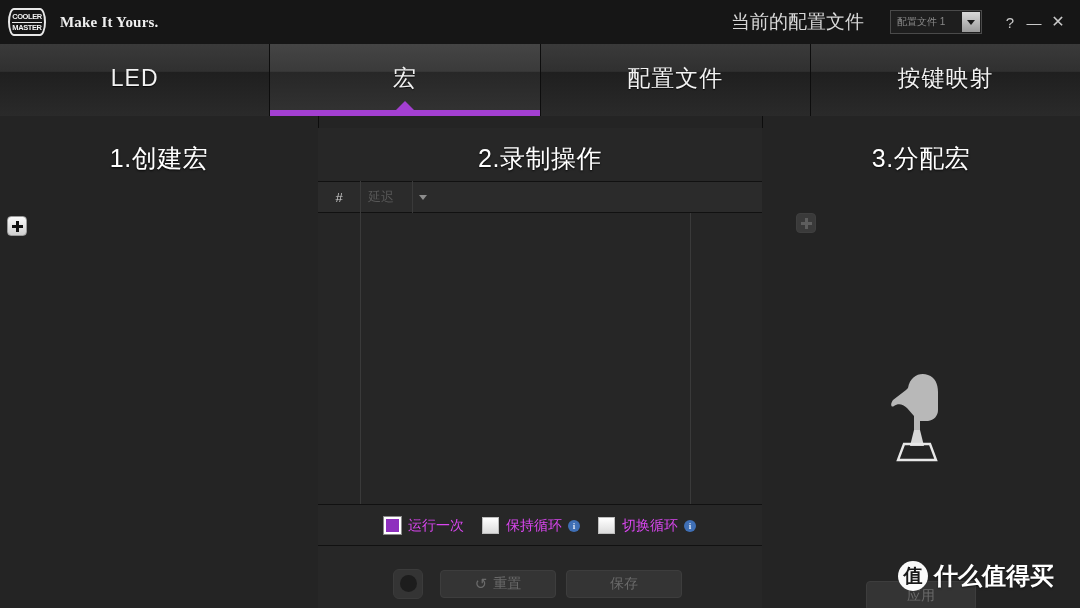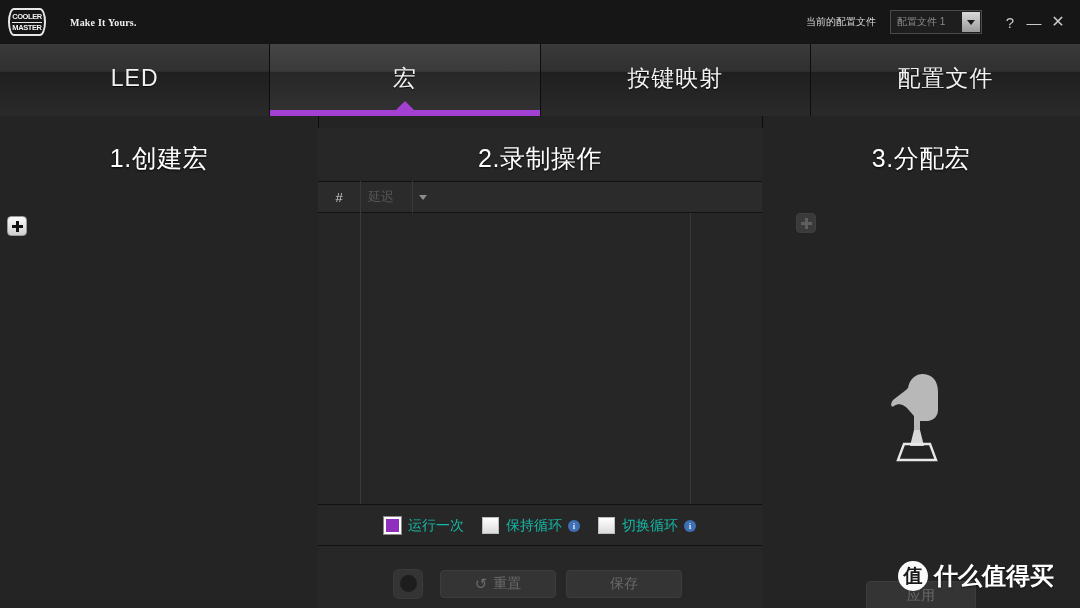--- a/index.html
+++ b/index.html
@@ -28,30 +28,30 @@
     font-weight: bold;
     line-height: 1;
     letter-spacing: -0.4px;
     transform: skewX(0deg);
   }
   .cm-logo span { font-size: 7.5px; display: block; }
   .cm-logo .l2 {
     border-top: 1px solid #e8e8e8; margin-top: 1px; padding-top: 1px;
   }
   .tagline {
-    margin-left: 24px; color: #f0f0f0;
-    font-size: 10px; font-weight: bold;
+    margin-left: 14px; color: #f0f0f0;
+    font-size: 15px; font-weight: bold;
     font-family: "Liberation Serif", "DejaVu Serif", serif;
     letter-spacing: 0.2px;
   }
   .tb-right {
     margin-left: auto; display: flex; align-items: center; height: 44px;
   }
   .profile-label {
-    color: #d8d8d8; font-size: 10px; margin-right: 14px;
+    color: #d8d8d8; font-size: 19px; margin-right: 26px;
   }
   .profile-select {
     width: 92px; height: 24px;
     background: #1e1e1e;
     border: 1px solid #4a4a4a;
     display: flex; align-items: center;
     position: relative;
   }
   .profile-select .val {
     color: #8a8a8a; font-size: 10px; padding-left: 6px;
@@ -181,21 +181,21 @@
     border-bottom: 1px solid #111;
   }
   .loop-opt { display: flex; align-items: center; margin: 0 9px; }
   .cbox {
     width: 17px; height: 17px; border: 1px solid #bdbdbd;
     background: linear-gradient(to bottom,#ffffff,#dcdcdc);
   }
   .cbox.sel {
     background: #8e2fbe; border: 2px solid #ffffff; outline: 1px solid #8a8a8a;
   }
-  .loop-lbl { color: #14b8a6; font-size: 14px; margin-left: 7px; }
+  .loop-lbl { color: #d946ef; font-size: 14px; margin-left: 7px; }
   .info-i {
     width: 12px; height: 12px; border-radius: 50%;
     background: #3f6fb5; color: #dfe8f5;
     font-size: 9px; line-height: 12px; text-align: center;
     margin-left: 6px; font-weight: bold;
     font-family: "Liberation Serif", serif;
   }
 
   
   .foot-mid {
@@ -281,24 +281,24 @@
   <div class="tabs">
     <div class="tab">
       <span class="lbl">LED</span>
     </div>
     <div class="tab active">
       <span class="lbl">宏</span>
       <div class="underline"></div>
       <div class="pointer"></div>
     </div>
     <div class="tab">
+      <span class="lbl">配置文件</span>
+    </div>
+    <div class="tab">
       <span class="lbl">按键映射</span>
-    </div>
-    <div class="tab">
-      <span class="lbl">配置文件</span>
     </div>
   </div>
 
   <div class="content">
 
     <div class="col col-left">
       <div class="col-title">1.创建宏</div>
       <div class="plus-btn left">
         <span class="bar-h"></span>
         <span class="bar-v"></span>

